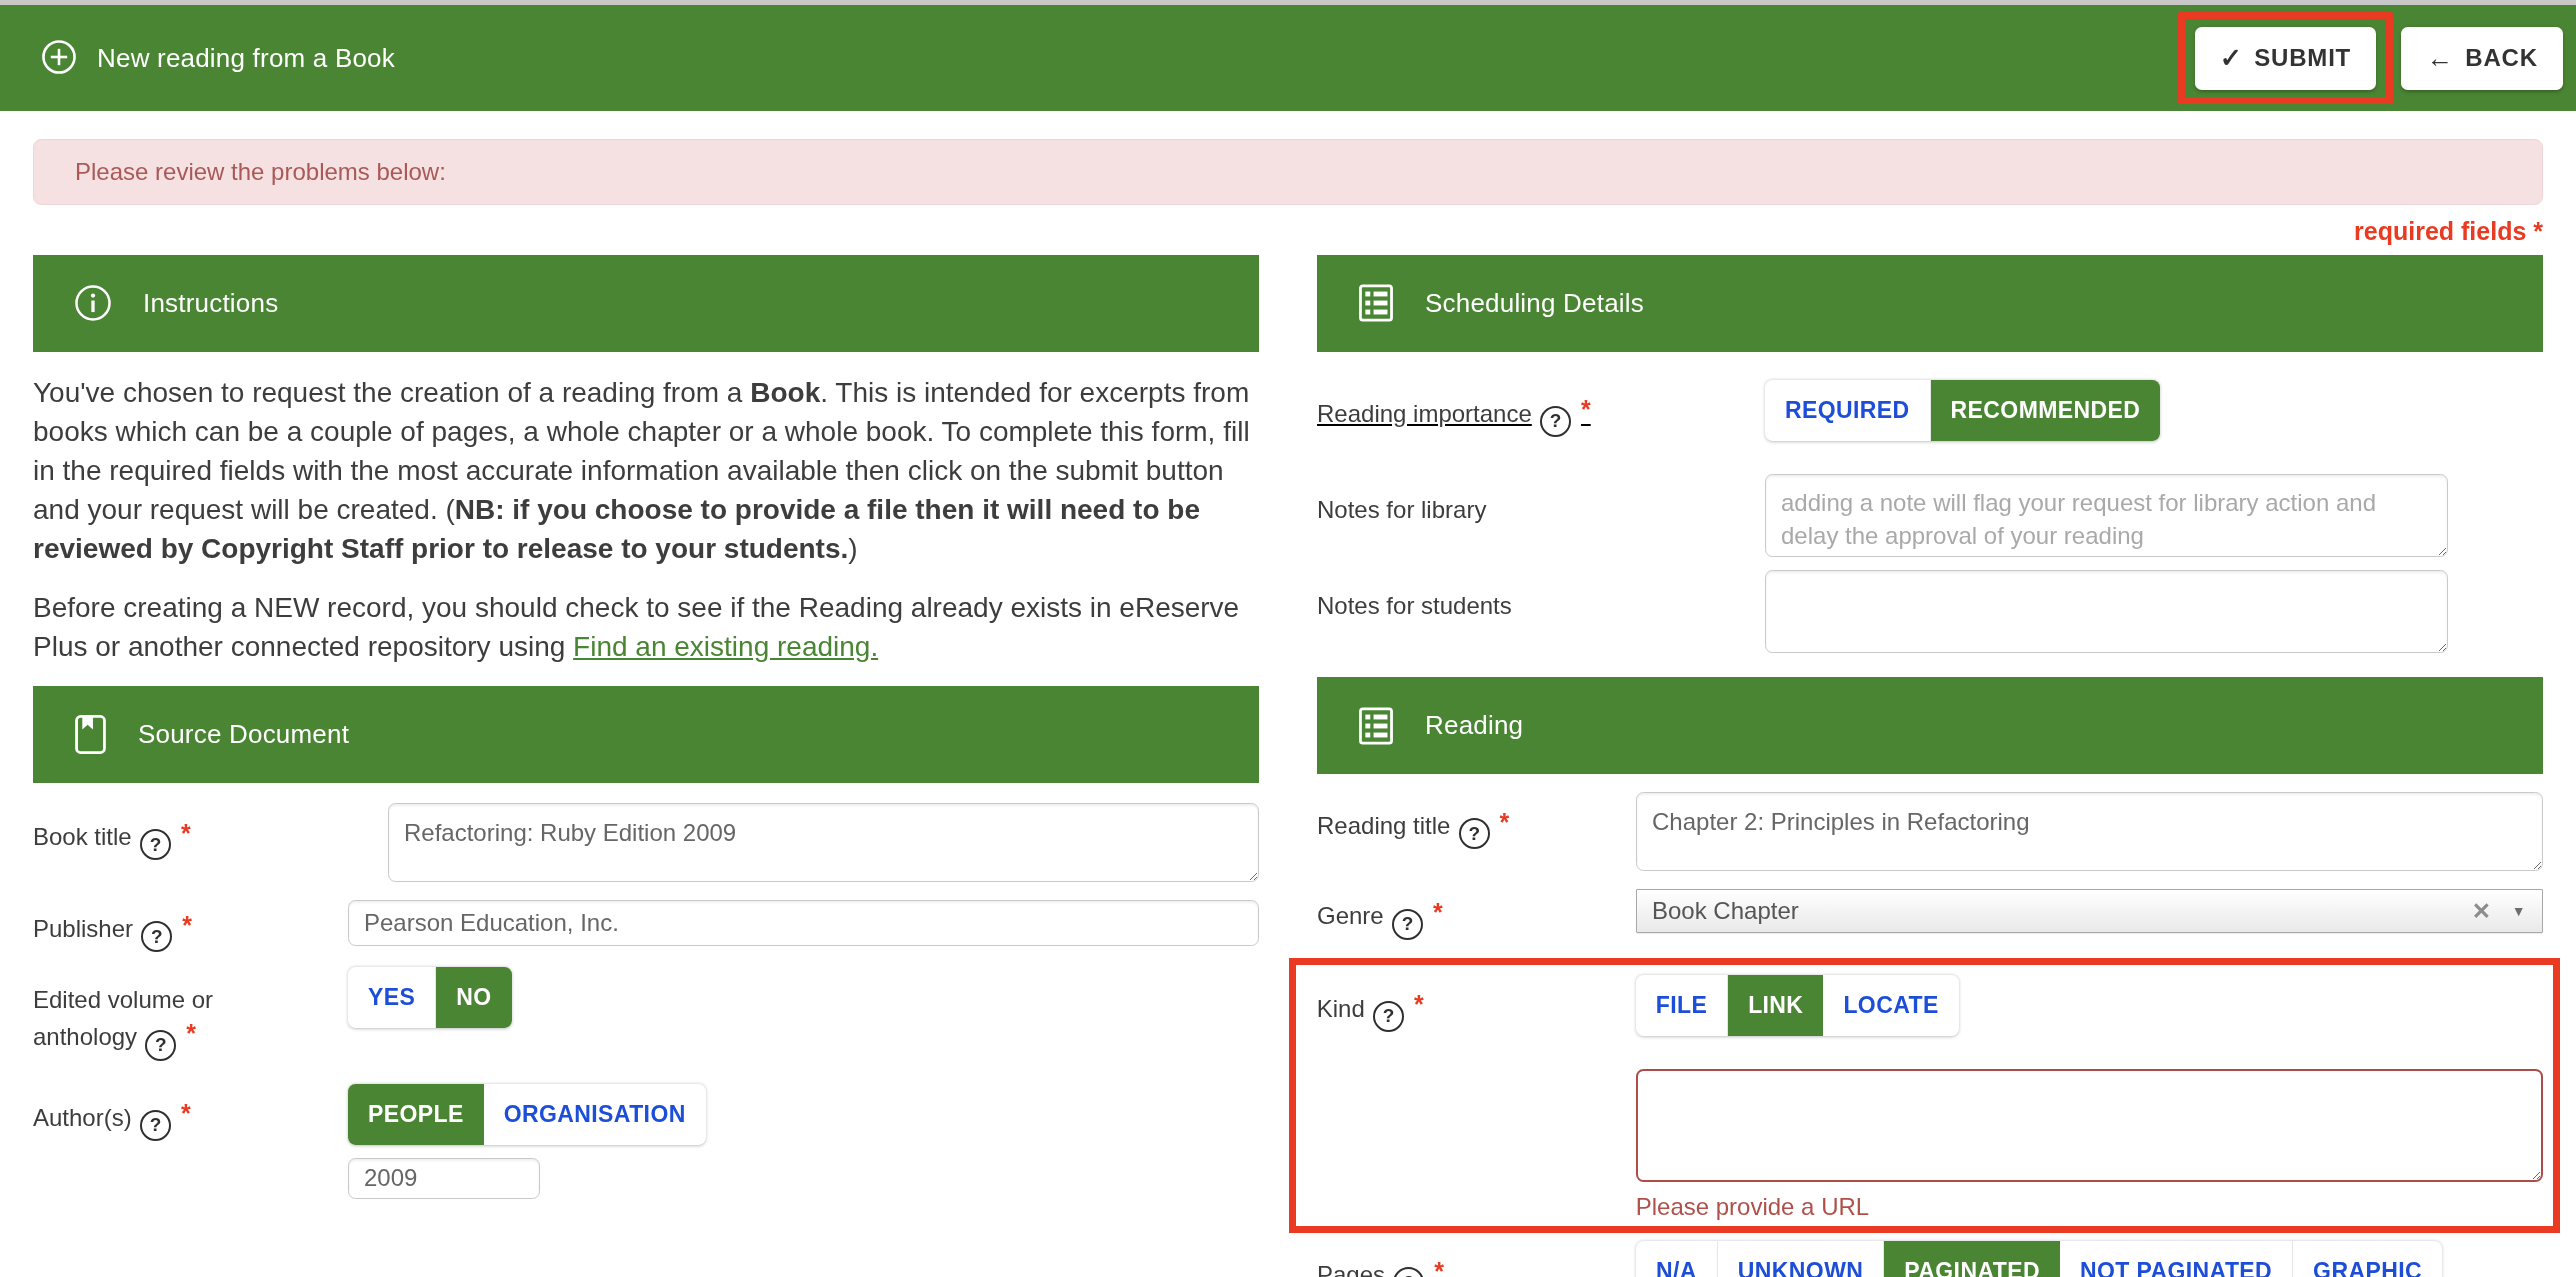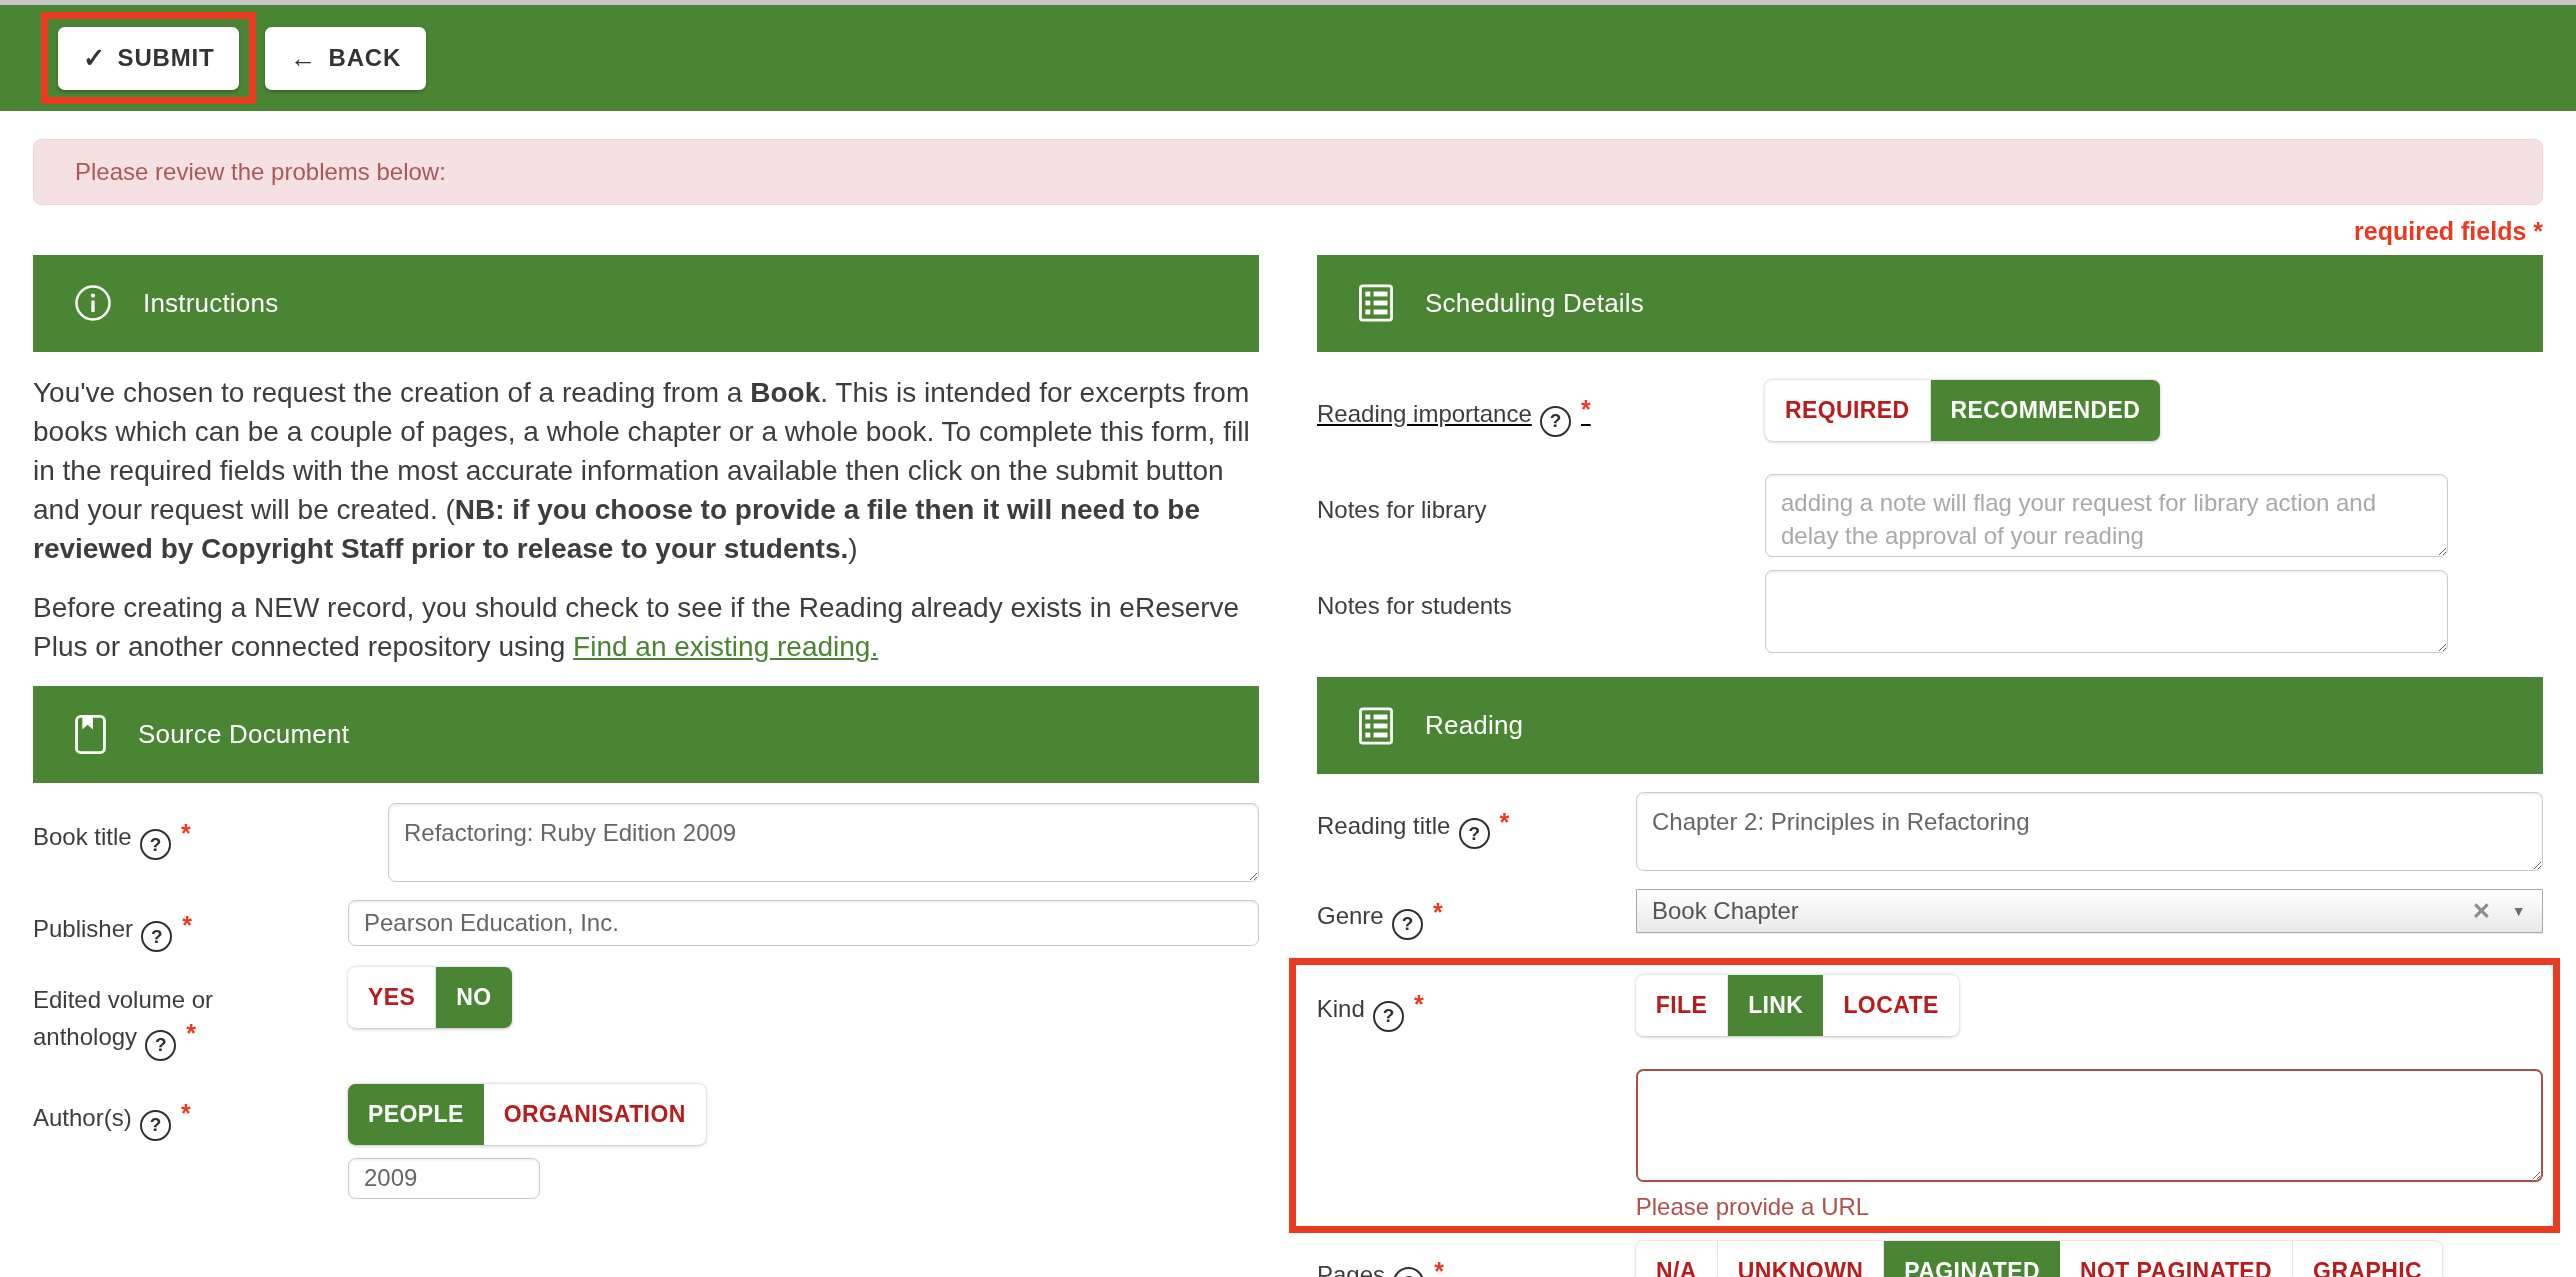--- a/index.html
+++ b/index.html
@@ -97,21 +97,21 @@
   input.inp { height: 46px; }
   input.inp-year { width: 192px; height: 41px; }
 
   
   .toggle {
     display: inline-flex; background: #fff; border-radius: 7.4px; overflow: hidden;
     box-shadow: 0 0.8px 3.3px rgba(0,0,0,0.25);
   }
   .toggle .seg {
     padding: 0 20px; height: 61px; line-height: 61px; font-size: 23px; font-weight: 700;
-    color: #b91c1c; letter-spacing: 0.4px; white-space: nowrap; cursor: pointer;
+    color: #1d4ed8; letter-spacing: 0.4px; white-space: nowrap; cursor: pointer;
     border-right: 0.8px solid #e6e6e6;
   }
   .toggle .seg:last-child { border-right: none; }
   .toggle .seg.sel { background: #4a8533; color: #fff; border-right: none; }
 
   
   .select-box {
     position: relative; height: 44px; border: 0.8px solid #a8a8a8; border-radius: 1px;
     background: linear-gradient(#ffffff, #e9e9e9); display: flex; align-items: center;
     padding: 0 74px 0 15px; color: #555; font-size: 24px; cursor: pointer;
@@ -157,20 +157,30 @@
   .lbl-year { padding-top: 6.6px; }
   .lbl-publisher { padding-top: 10px; }
 </style>
 </head>
 <body>
 
 <div class="page">
   <div class="top-strip"></div>
 
   <header class="appbar">
+    <div class="appbar-left">
+      <span>
+        <svg width="36" height="36" viewBox="0 0 44 44">
+          <circle cx="22" cy="22" r="19" fill="none" stroke="#fff" stroke-width="3.2"></circle>
+          <line x1="22" y1="12" x2="22" y2="32" stroke="#fff" stroke-width="3.2"></line>
+          <line x1="12" y1="22" x2="32" y2="22" stroke="#fff" stroke-width="3.2"></line>
+        </svg>
+      </span>
+      <span class="appbar-title">New reading from a Book</span>
+    </div>
     <div class="appbar-right">
       <div class="submit-annotation">
         <button class="hdr-btn">
           <span class="btn-glyph">✓</span>
           <span>SUBMIT</span>
         </button>
       </div>
       <button class="hdr-btn">
         <span class="btn-glyph">←</span>
         <span>BACK</span>

